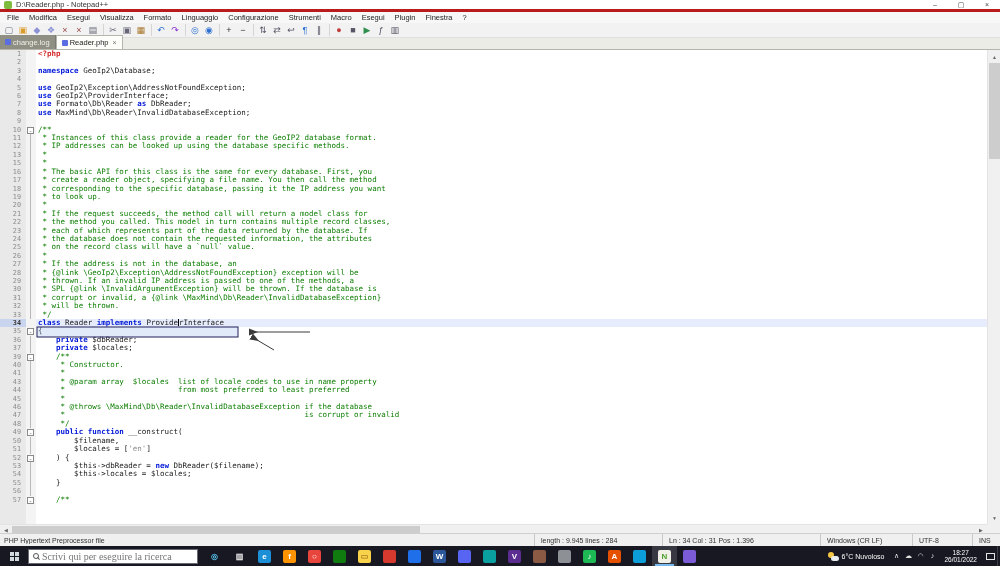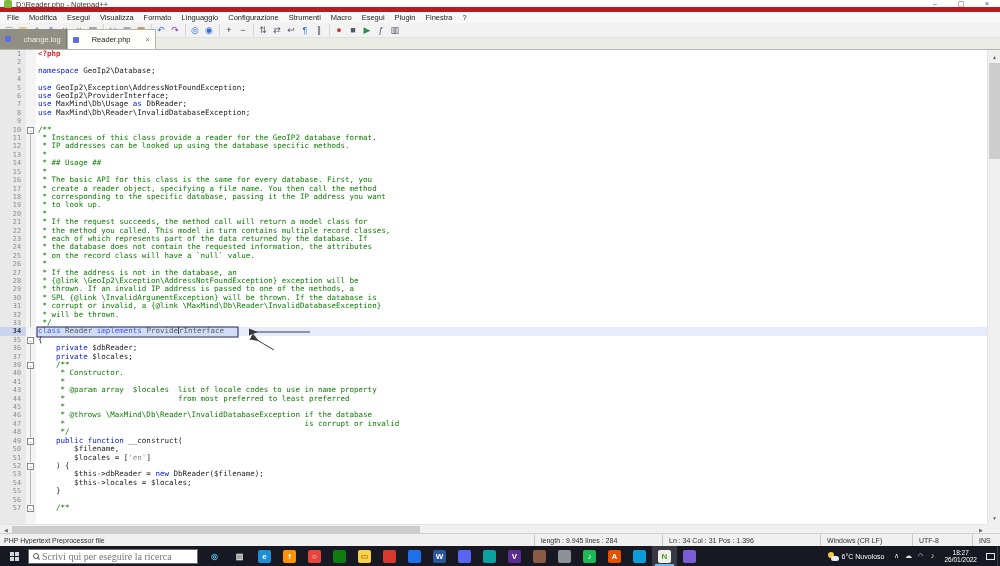--- a/index.html
+++ b/index.html
@@ -1,57 +1,57 @@
 <!DOCTYPE html>
 <html><head>
 <meta charset="utf-8">
 <style>
   *{box-sizing:border-box;margin:0;padding:0}
   html,body{background:#555}
   body{font-family:"Liberation Sans",sans-serif}
   .screen{position:relative;width:1000px;height:566px;background:#fff;overflow:hidden}
 
   
-  .titlebar{position:absolute;top:0;left:0;right:0;height:12px;background:#ffffff;border-bottom:5px solid #b91c1c;display:flex;align-items:flex-start}
+  .titlebar{position:absolute;top:0;left:0;right:0;height:12px;background:#ffffff;border-bottom:3px solid #b91c1c;display:flex;align-items:flex-end}
   .np-icon{width:8px;height:8px;border-radius:2px;background:#7ebc3e;margin:0 4px;flex:none}
   .title-text{font-size:7.5px;color:#333;white-space:nowrap}
   .win-controls{margin-left:auto;display:flex;height:100%}
   .win-btn{width:26px;height:100%;display:flex;align-items:center;justify-content:center;font-size:7px;color:#444}
 
   
   .menubar{position:absolute;top:12px;left:0;right:0;height:11px;background:#f7f7f7;display:flex;align-items:center;padding-left:2px}
   .menu-item{padding:0 5px;font-size:7.5px;color:#1d1d1d;height:100%;display:flex;align-items:center;white-space:nowrap}
 
   
   .toolbar{position:absolute;top:23px;left:0;right:0;height:15px;background:#f2f2f2;border-bottom:1px solid #e0e0e0;display:flex;align-items:center;padding-left:2px}
   .ticon{width:13px;height:13px;margin:0 0.5px;display:flex;align-items:center;justify-content:center;font-size:9px;line-height:13px}
   .tsep{width:4px;height:12px;border-right:1px solid #d5d5d5;margin:0 2px 0 0}
 
   
   .tabbar{position:absolute;top:38px;left:0;right:0;height:12px;background:#ecece6;border-bottom:1px solid #b5b5ad;display:flex;align-items:flex-end}
-  .tab{height:20px;display:flex;align-items:center;gap:13px;padding:0 5px;font-size:7.5px;white-space:nowrap}
+  .tab{height:14px;display:flex;align-items:center;gap:2px;padding:0 5px;font-size:7.5px;white-space:nowrap}
   .tab.inactive{background:#8f8f84;color:#f0f0ea;border-right:1px solid #7a7a70}
   .tab.active{background:#fdfdfa;color:#1d1d1d;border:1px solid #b5b5ad;border-bottom:none}
   .disk{width:6px;height:6px;border-radius:1px;background:#5b6ee1;flex:none}
   .tab-close{font-size:7px;color:#777;margin-left:2px}
 
   
   .editor{position:absolute;top:50px;left:0;width:987px;height:474px;background:#fff;overflow:hidden}
   .gutter-bg{position:absolute;left:0;top:0;bottom:0;width:26px;background:#e9e9e9}
   .fold-bg{position:absolute;left:26px;top:0;bottom:0;width:10px;background:#f4f4f4}
   .lines{position:relative}
   .line{display:flex;height:8.42px;line-height:8.42px;font-family:"DejaVu Sans Mono",monospace;font-size:7.5px;white-space:pre}
   .line .num{width:26px;flex:none;text-align:right;padding-right:5px;color:#8c8c8c;background:#e9e9e9;font-size:6.8px}
   .line .fold{width:10px;flex:none;position:relative;background:#f4f4f4}
   .line .fold.foldline{background:#f4f4f4 linear-gradient(#b9b9b9,#b9b9b9) 4px 0/1px 100% no-repeat}
   .foldbox{position:absolute;left:1px;top:1px;width:7px;height:7px;border:1px solid #8a8a8a;background:#fff;color:#555;font-size:6px;line-height:5px;text-align:center}
   .line .code{flex:1;padding-left:2px;color:#1a1a1a}
   .line.current{background:#e6ecfb}
   .line.current .num{background:#c9d4ef;color:#3a3a3a;font-weight:bold}
-  .seg.k{color:#0017d8;font-weight:normal}
+  .seg.k{color:#0017d8;font-weight:bold}
   .seg.c{color:#0b7d00}
   .seg.s{color:#8a8a8a}
   .seg.d{color:#1a1a1a}
   .seg.ph{color:#d42a2a;font-weight:bold}
   .caret{display:inline-block;width:1px;height:7px;background:#000;vertical-align:-1px}
   .overlay{position:absolute;inset:0;pointer-events:none}
 
   
   .vscroll{position:absolute;top:50px;right:0;width:13px;height:474px;background:#f0f0f0;border-left:1px solid #e3e3e3}
   .vthumb{position:absolute;top:13px;left:1px;width:11px;height:96px;background:#cdcdcd}
@@ -173,28 +173,27 @@
   <div class="editor">
     <div class="gutter-bg"></div>
     <div class="fold-bg"></div>
     <div class="lines">
         <div class="line"><span class="num">1</span><span class="fold"></span><span class="code"><span class="seg ph">&lt;?php</span></span></div>
         <div class="line"><span class="num">2</span><span class="fold"></span><span class="code"></span></div>
         <div class="line"><span class="num">3</span><span class="fold"></span><span class="code"><span class="seg k">namespace </span><span class="seg d">GeoIp2\Database;</span></span></div>
         <div class="line"><span class="num">4</span><span class="fold"></span><span class="code"></span></div>
         <div class="line"><span class="num">5</span><span class="fold"></span><span class="code"><span class="seg k">use </span><span class="seg d">GeoIp2\Exception\AddressNotFoundException;</span></span></div>
         <div class="line"><span class="num">6</span><span class="fold"></span><span class="code"><span class="seg k">use </span><span class="seg d">GeoIp2\ProviderInterface;</span></span></div>
-        <div class="line"><span class="num">7</span><span class="fold"></span><span class="code"><span class="seg k">use </span><span class="seg d">MaxMind\Db\Usage </span><span class="seg k">as </span><span class="seg d">DbReader;</span></span></div>
+        <div class="line"><span class="num">7</span><span class="fold"></span><span class="code"><span class="seg k">use </span><span class="seg d">Formato\Db\Reader </span><span class="seg k">as </span><span class="seg d">DbReader;</span></span></div>
         <div class="line"><span class="num">8</span><span class="fold"></span><span class="code"><span class="seg k">use </span><span class="seg d">MaxMind\Db\Reader\InvalidDatabaseException;</span></span></div>
         <div class="line"><span class="num">9</span><span class="fold"></span><span class="code"></span></div>
         <div class="line"><span class="num">10</span><span class="fold"><span class="foldbox">-</span></span><span class="code"><span class="seg c">/**</span></span></div>
         <div class="line"><span class="num">11</span><span class="fold foldline"></span><span class="code"><span class="seg c"> * Instances of this class provide a reader for the GeoIP2 database format.</span></span></div>
         <div class="line"><span class="num">12</span><span class="fold foldline"></span><span class="code"><span class="seg c"> * IP addresses can be looked up using the database specific methods.</span></span></div>
         <div class="line"><span class="num">13</span><span class="fold foldline"></span><span class="code"><span class="seg c"> *</span></span></div>
-        <div class="line"><span class="num">14</span><span class="fold foldline"></span><span class="code"><span class="seg c"> * ## Usage ##</span></span></div>
         <div class="line"><span class="num">15</span><span class="fold foldline"></span><span class="code"><span class="seg c"> *</span></span></div>
         <div class="line"><span class="num">16</span><span class="fold foldline"></span><span class="code"><span class="seg c"> * The basic API for this class is the same for every database. First, you</span></span></div>
         <div class="line"><span class="num">17</span><span class="fold foldline"></span><span class="code"><span class="seg c"> * create a reader object, specifying a file name. You then call the method</span></span></div>
         <div class="line"><span class="num">18</span><span class="fold foldline"></span><span class="code"><span class="seg c"> * corresponding to the specific database, passing it the IP address you want</span></span></div>
         <div class="line"><span class="num">19</span><span class="fold foldline"></span><span class="code"><span class="seg c"> * to look up.</span></span></div>
         <div class="line"><span class="num">20</span><span class="fold foldline"></span><span class="code"><span class="seg c"> *</span></span></div>
         <div class="line"><span class="num">21</span><span class="fold foldline"></span><span class="code"><span class="seg c"> * If the request succeeds, the method call will return a model class for</span></span></div>
         <div class="line"><span class="num">22</span><span class="fold foldline"></span><span class="code"><span class="seg c"> * the method you called. This model in turn contains multiple record classes,</span></span></div>
         <div class="line"><span class="num">23</span><span class="fold foldline"></span><span class="code"><span class="seg c"> * each of which represents part of the data returned by the database. If</span></span></div>
         <div class="line"><span class="num">24</span><span class="fold foldline"></span><span class="code"><span class="seg c"> * the database does not contain the requested information, the attributes</span></span></div>

